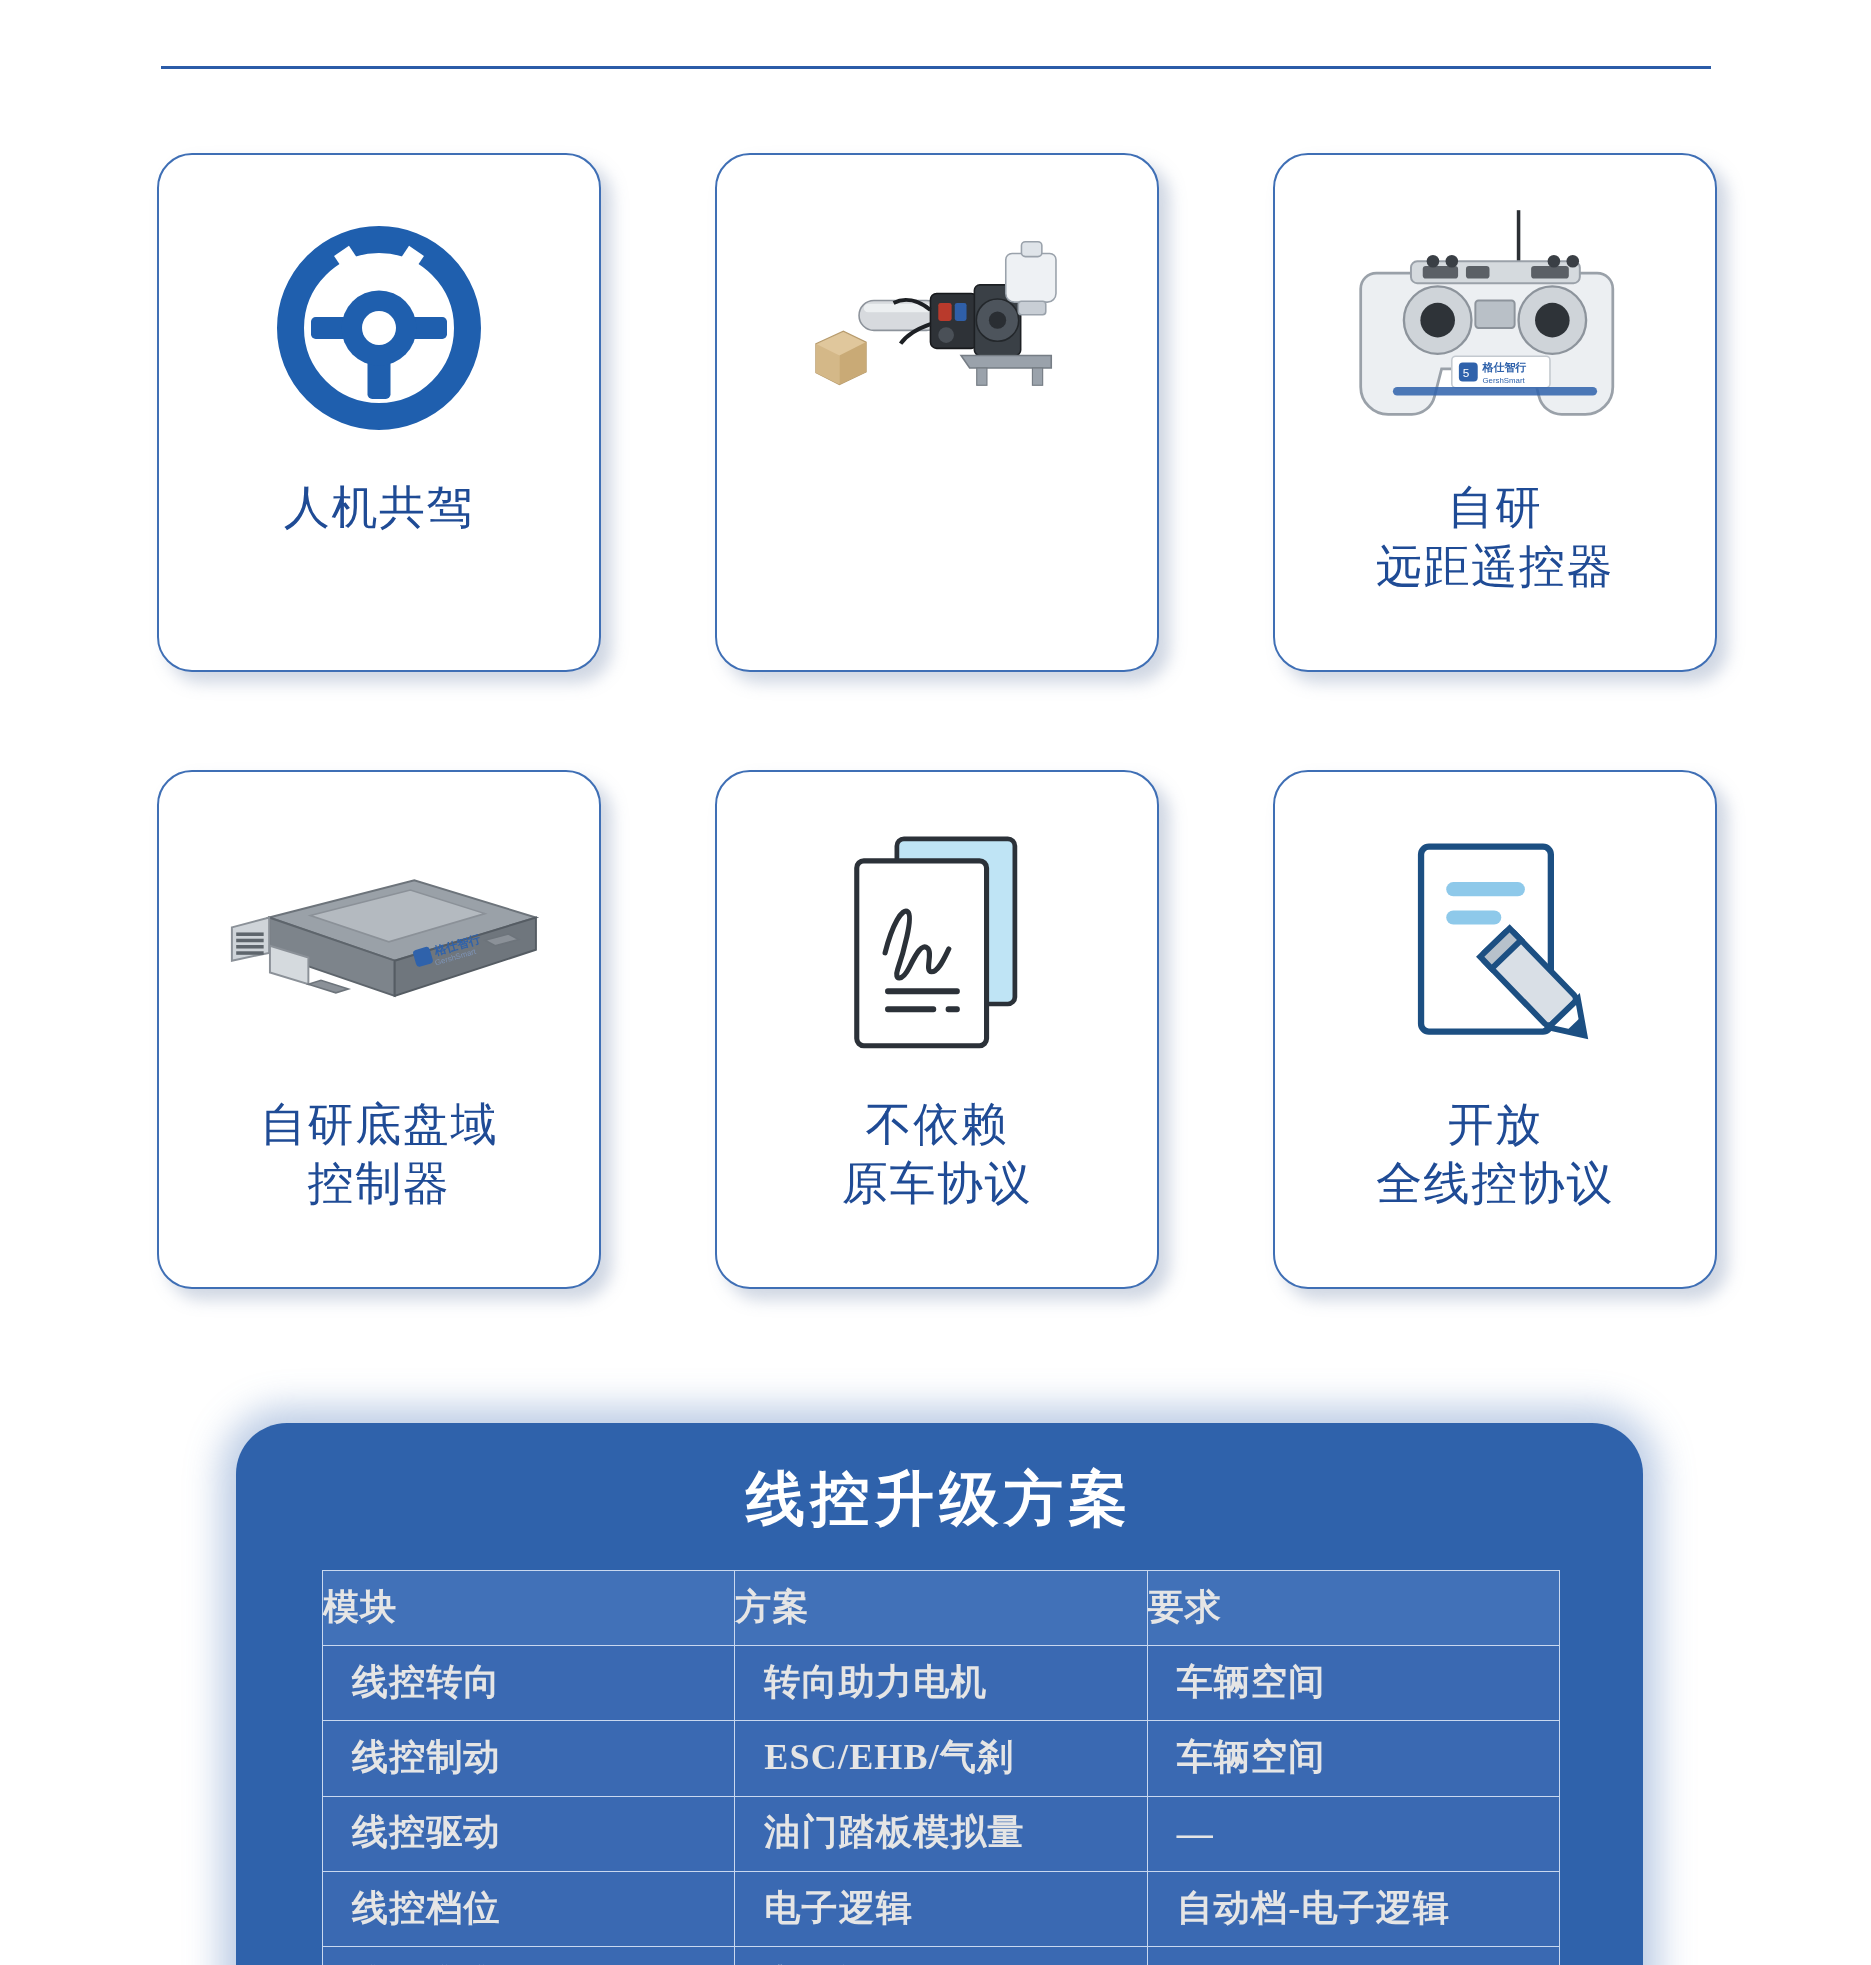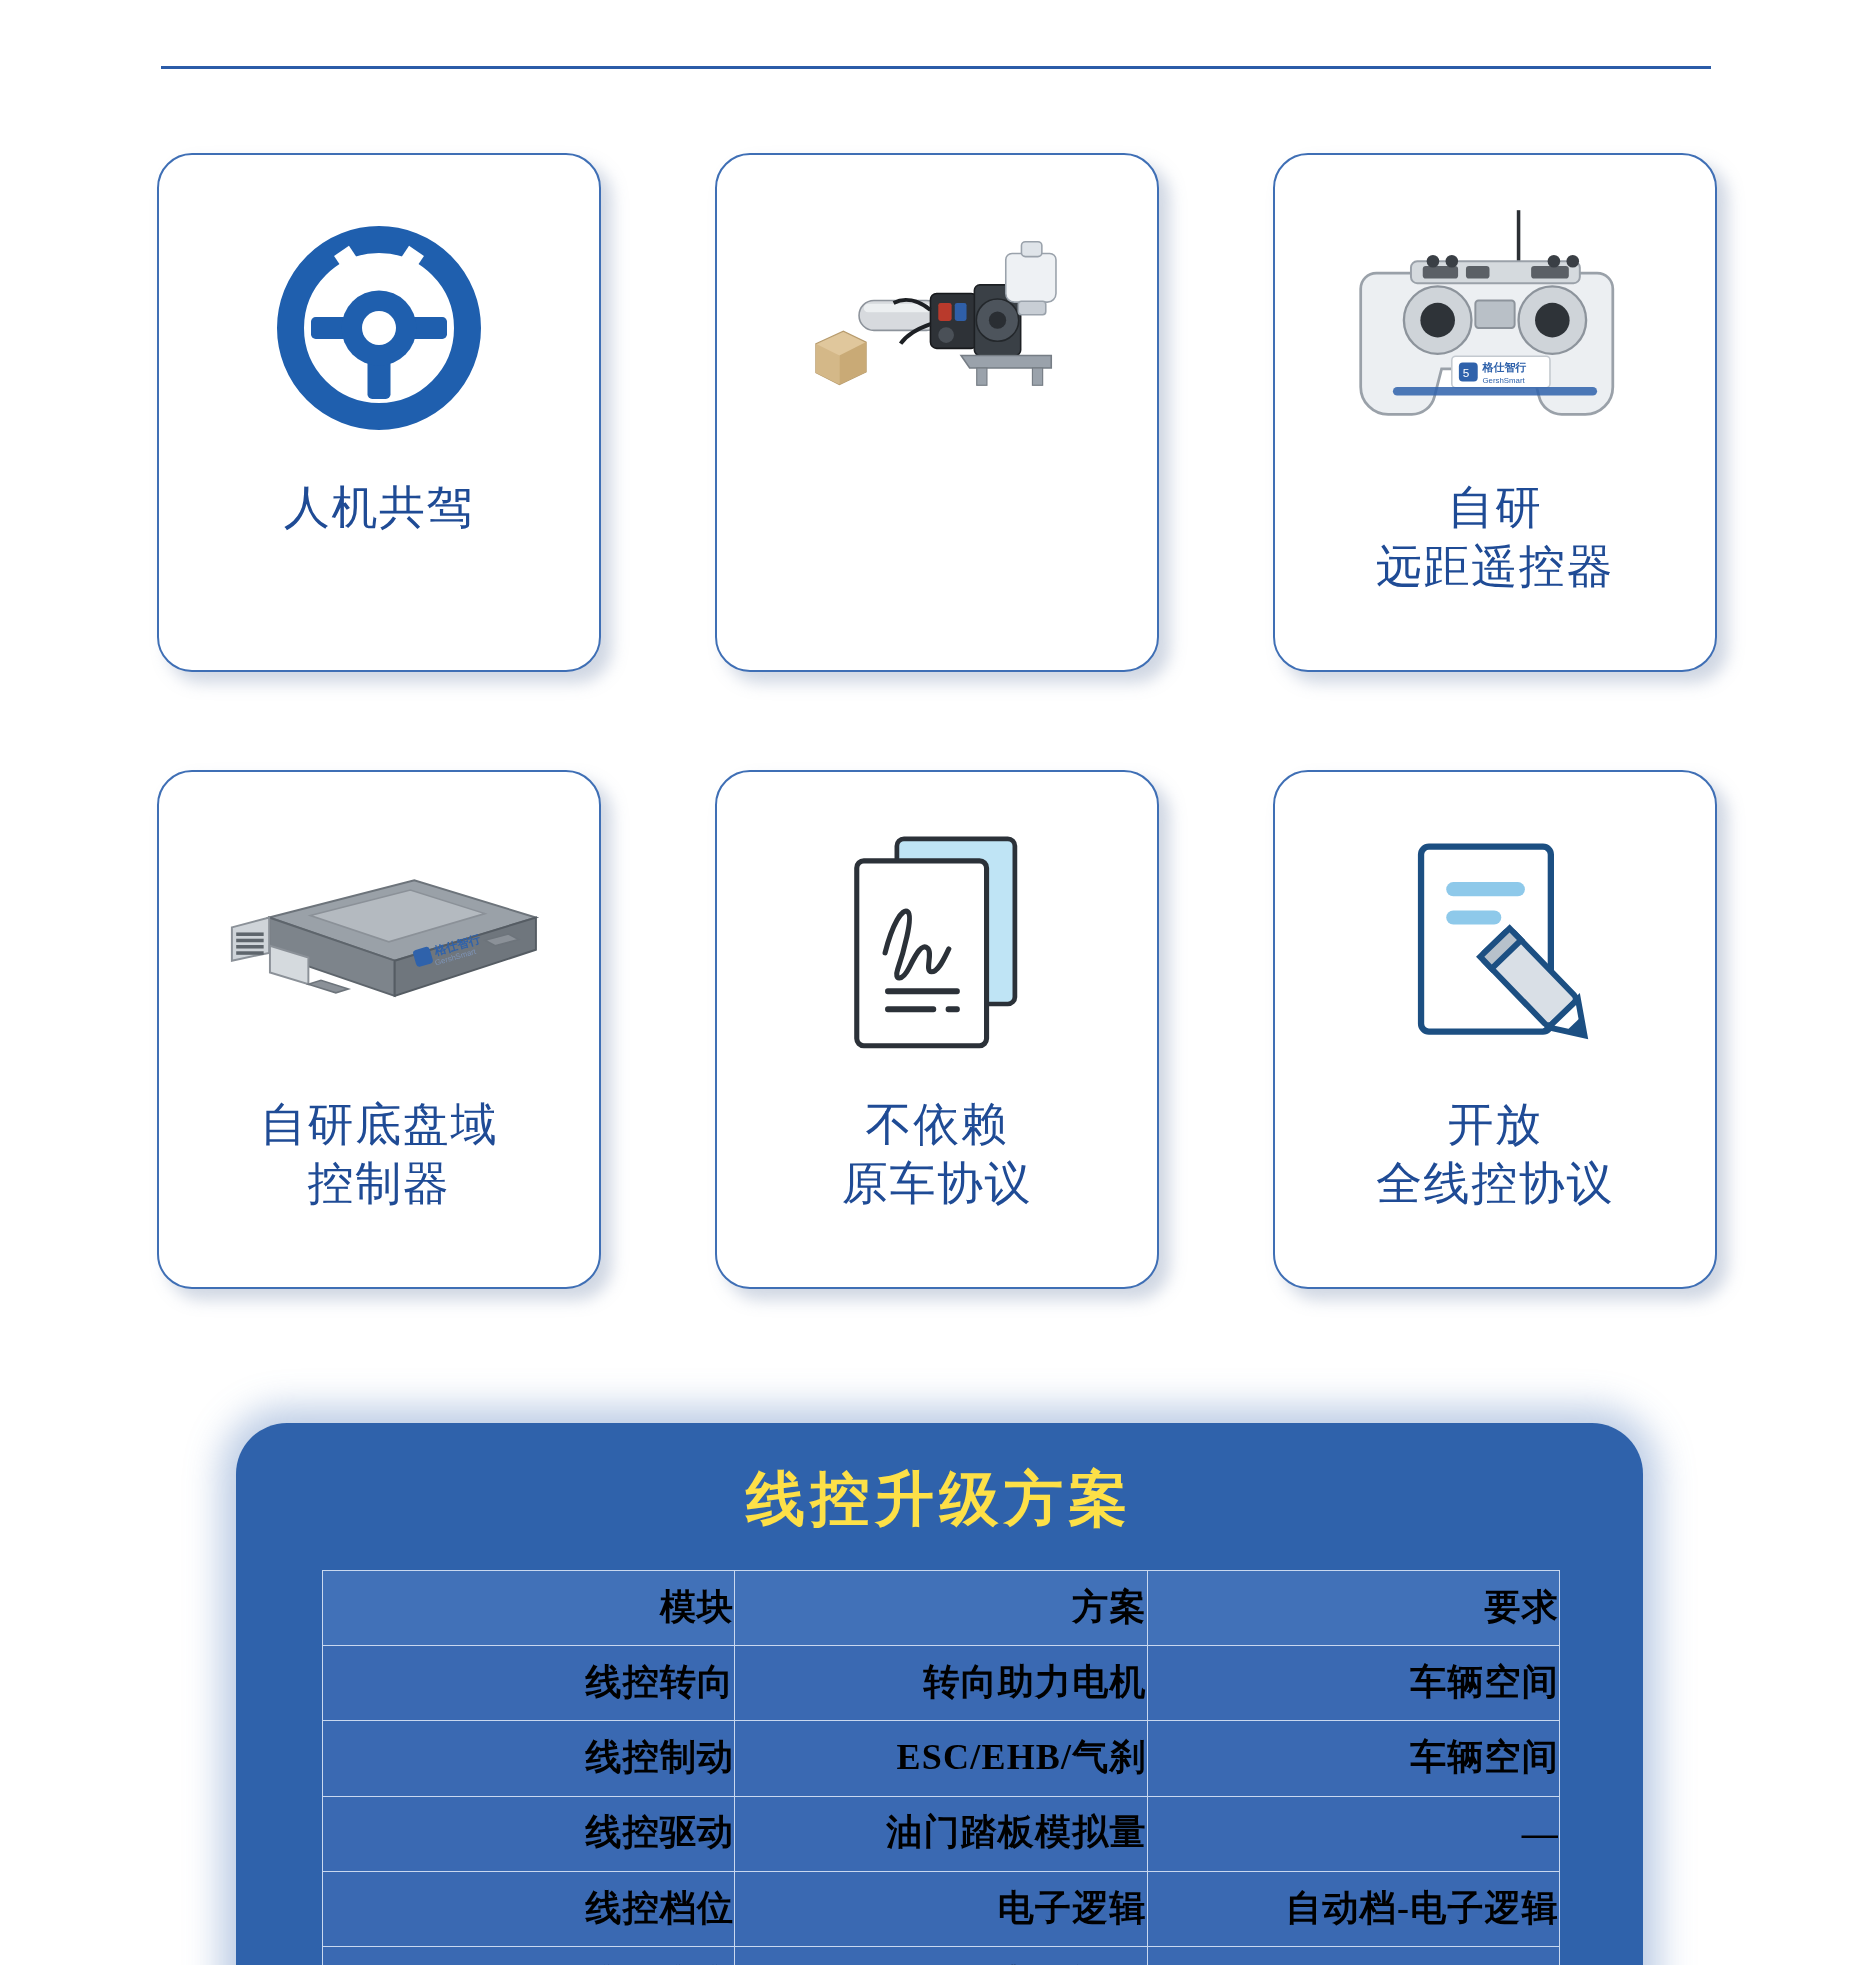--- a/index.html
+++ b/index.html
@@ -141,39 +141,39 @@
     top: 1423px;
     width: 1407px;
     height: 798px;
     background: #2f62ab;
     border-radius: 51px;
     box-shadow: 0 0 35px 15.7px rgba(90,130,190,0.40);
   }
   .panel-title {
     width: 100%;
     text-align: center;
-    color: #fde047;
+    color: #ffffff;
     font-size: 59px;
     font-weight: 700;
     letter-spacing: 5.5px;
     margin-top: 37px;
     font-family: "Liberation Serif", "DejaVu Serif", serif;
   }
   table.spec {
     position: absolute;
     left: 86px;
     top: 147px;
     width: 1238px;
     border-collapse: collapse;
     table-layout: fixed;
   }
   table.spec th, table.spec td {
     border: 1.6px solid #c9d8ef;
-    color: #000000;
-    text-align: right;
+    color: #e5e5e5;
+    text-align: left;
     font-size: 36px;
     font-weight: 700;
     letter-spacing: 1.2px;
     padding: 11.8px 0 13.4px 0;
     font-family: "Liberation Serif", "DejaVu Serif", serif;
   }
   table.spec th { background: #41६ }
   table.spec th { background: #4171b8; }
   table.spec td { background: #3a69b2; font-weight: 700; padding-left: 29px; }
   table.spec tr td:first-child { }

